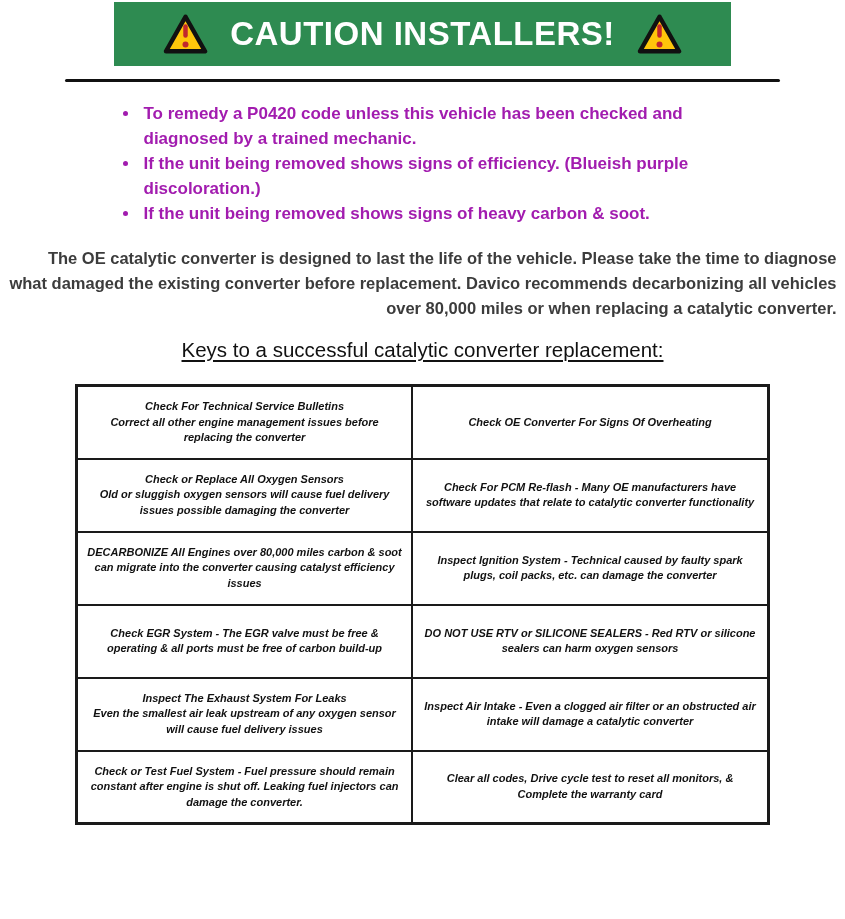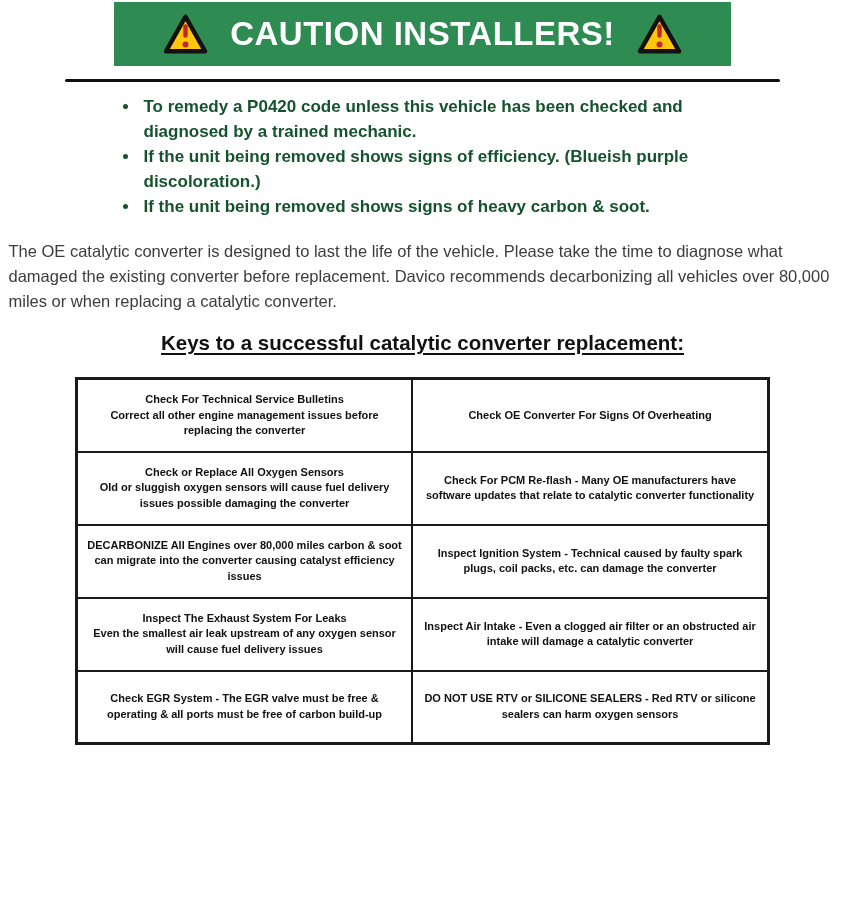--- a/index.html
+++ b/index.html
@@ -45,59 +45,60 @@
   .rule {
     width: 715px; height: 3px;
     margin: 13px auto 0;
     background: #111111;
     border-radius: 2px;
   }
 
   
   .warnings {
     width: 622px;
-    margin: 12px auto 0;
+    margin: 19px auto 0;
     padding: 0 0 0 28px;
     font-size: 17px;
     font-weight: bold;
     line-height: 25px;
-    color: #14532d;
+    color: #a21caf;
   }
   .warnings li { margin: 0; padding-left: 4px; }
 
   
   .note {
     width: 828px;
     margin: 20px auto 0;
-    text-align: left;
+    text-align: right;
     font-size: 16.5px;
-    font-weight: normal;
+    font-weight: bold;
     line-height: 25px;
     color: #3c3c3c;
   }
 
   
   .keys-heading {
     margin: 15px 0 0;
     text-align: center;
     font-size: 20.5px;
-    font-weight: bold;
+    font-weight: normal;
     line-height: 27px;
     text-decoration: underline;
     text-decoration-thickness: 2px;
     text-underline-offset: 3px;
   }
 
   
   .keys-table {
     width: 695px;
     margin: 21px auto 0;
     border-collapse: collapse;
     table-layout: fixed;
     border: 3px solid #1a1a1a;
+    font-style: italic;
   }
   .keys-table td {
     border: 2px solid #1a1a1a;
     height: 73px;
     padding: 4px 9px;
     text-align: center;
     vertical-align: middle;
     font-size: 11px;
     font-weight: bold;
     line-height: 15.5px;
@@ -153,24 +154,28 @@
       <tr>
         <td class="cell-left">Check or Replace All Oxygen Sensors
 Old or sluggish oxygen sensors will cause fuel delivery issues possible damaging the converter</td>
         <td>Check For PCM Re-flash - Many OE manufacturers have software updates that relate to catalytic converter functionality</td>
       </tr>
       <tr>
         <td class="cell-left">DECARBONIZE All Engines over 80,000 miles carbon &amp; soot can migrate into the converter causing catalyst efficiency issues</td>
         <td>Inspect Ignition System - Technical caused by faulty spark plugs, coil packs, etc. can damage the converter</td>
       </tr>
       <tr>
+        <td class="cell-left">Check EGR System - The EGR valve must be free &amp; operating &amp; all ports must be free of carbon build-up</td>
+        <td>DO NOT USE RTV or SILICONE SEALERS - Red RTV or silicone sealers can harm oxygen sensors</td>
+      </tr>
+      <tr>
         <td class="cell-left">Inspect The Exhaust System For Leaks
 Even the smallest air leak upstream of any oxygen sensor will cause fuel delivery issues</td>
         <td>Inspect Air Intake - Even a clogged air filter or an obstructed air intake will damage a catalytic converter</td>
       </tr>
       <tr>
-        <td class="cell-left">Check EGR System - The EGR valve must be free &amp; operating &amp; all ports must be free of carbon build-up</td>
-        <td>DO NOT USE RTV or SILICONE SEALERS - Red RTV or silicone sealers can harm oxygen sensors</td>
+        <td class="cell-left">Check or Test Fuel System - Fuel pressure should remain constant after engine is shut off.  Leaking fuel injectors can damage the converter.</td>
+        <td>Clear all codes,  Drive cycle test to reset all monitors, &amp; Complete the warranty card</td>
       </tr>
     </tbody>
   </table>
 
 </div>
 
 </body></html>

